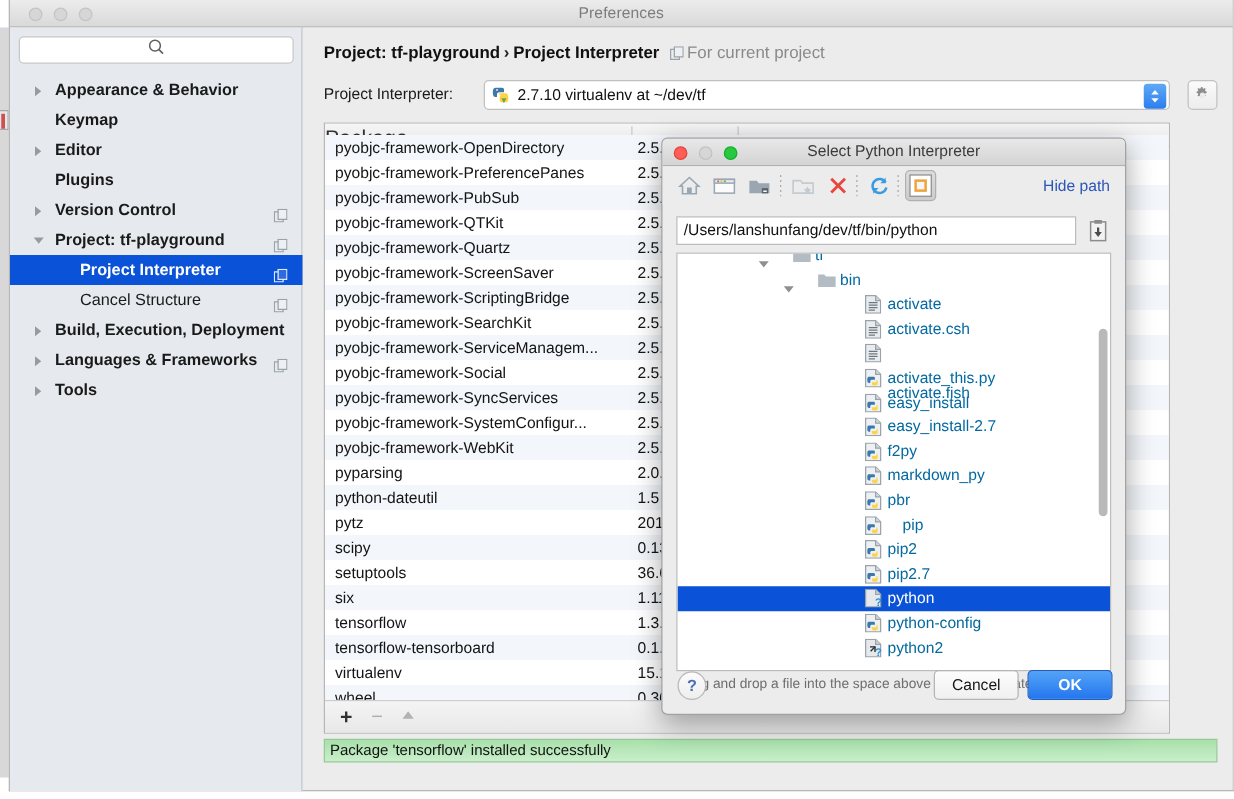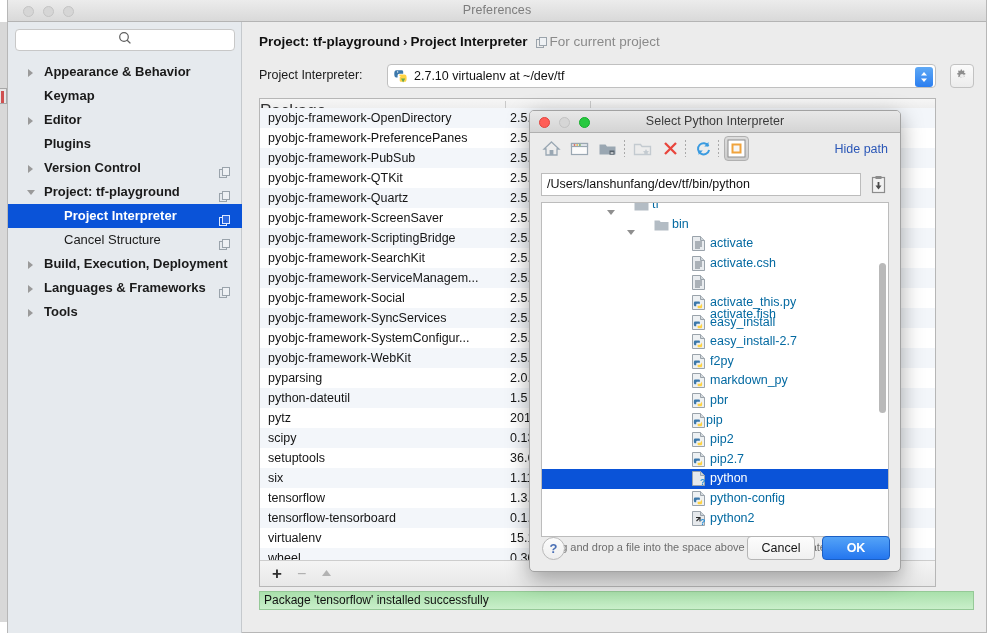--- a/index.html
+++ b/index.html
@@ -693,21 +693,21 @@
               </svg></span>
             <span class="fl" style="left: 168px;">pbr</span>
           </div>
           <div class="frow">
             <span class="ic" style="left: 150px;"><svg width="14" height="15" viewBox="0 0 14 15">
                 <path d="M0.5 0.5h8l4 4v10h-12z" fill="#eef1f3" stroke="#9aa3ab" stroke-width="1"></path>
                 <path d="M8.5 0.5v4h4" fill="#d4d9dd" stroke="#9aa3ab" stroke-width="1"></path>
                 <path d="M3.2 6.4h3.6c.7 0 1.1.4 1.1 1v1.4H5.6c-.9 0-1.4.5-1.4 1.2v1.3h-1c-.7 0-1.2-.5-1.3-1.3-.1-.9-.1-1.5 0-2.3.1-.8.6-1.3 1.3-1.3z" fill="#3c78aa"></path>
                 <path d="M5.2 8.4h3.6c.7 0 1.2.5 1.3 1.3.1.8.1 1.4 0 2.3-.1.8-.6 1.3-1.3 1.3H6.8c-.7 0-1.2-.4-1.2-1.1v-1.4h2.3c.9 0 1.4-.5 1.4-1.2V8.4z" fill="#ffd343"></path>
               </svg></span>
-            <span class="fl" style="left: 164px;">pip</span>
+            <span class="fl" style="left: 180px;">pip</span>
           </div>
           <div class="frow">
             <span class="ic" style="left: 150px;"><svg width="14" height="15" viewBox="0 0 14 15">
                 <path d="M0.5 0.5h8l4 4v10h-12z" fill="#eef1f3" stroke="#9aa3ab" stroke-width="1"></path>
                 <path d="M8.5 0.5v4h4" fill="#d4d9dd" stroke="#9aa3ab" stroke-width="1"></path>
                 <path d="M3.2 6.4h3.6c.7 0 1.1.4 1.1 1v1.4H5.6c-.9 0-1.4.5-1.4 1.2v1.3h-1c-.7 0-1.2-.5-1.3-1.3-.1-.9-.1-1.5 0-2.3.1-.8.6-1.3 1.3-1.3z" fill="#3c78aa"></path>
                 <path d="M5.2 8.4h3.6c.7 0 1.2.5 1.3 1.3.1.8.1 1.4 0 2.3-.1.8-.6 1.3-1.3 1.3H6.8c-.7 0-1.2-.4-1.2-1.1v-1.4h2.3c.9 0 1.4-.5 1.4-1.2V8.4z" fill="#ffd343"></path>
               </svg></span>
             <span class="fl" style="left: 168px;">pip2</span>
           </div>

